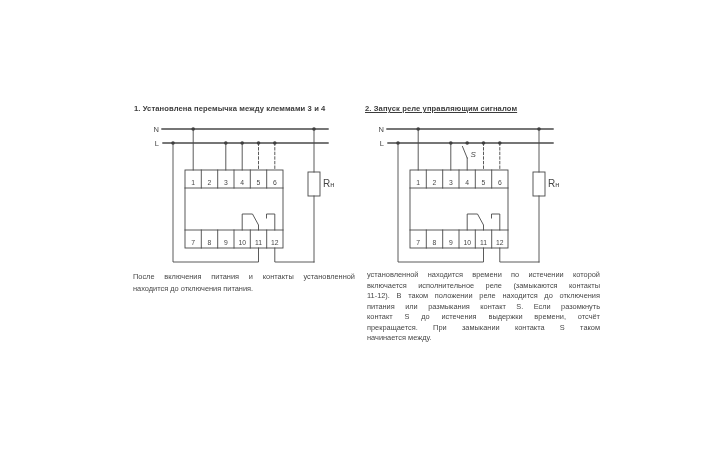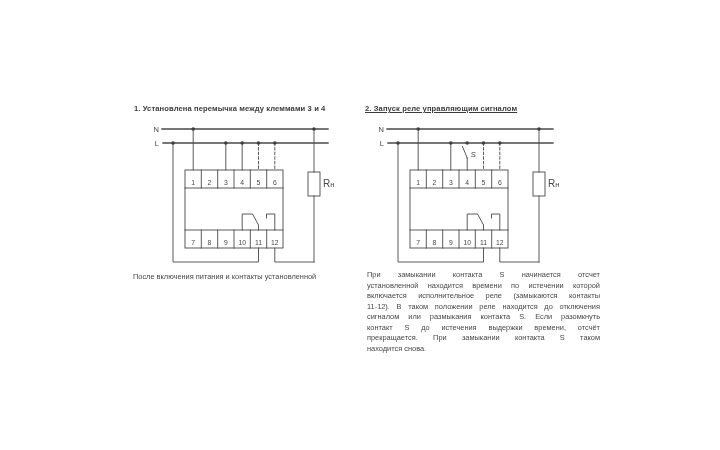--- a/index.html
+++ b/index.html
@@ -116,20 +116,21 @@
       <text x="94.8" y="126.5">9</text>
       <text x="111.2" y="126.5">10</text>
       <text x="127.5" y="126.5">11</text>
       <text x="143.8" y="126.5">12</text>
     </g>
     <text x="192" y="69"><tspan font-size="10">R</tspan><tspan font-size="7.5">н</tspan></text>
   </svg>
 
   <div class="desc desc-left">
       <div class="line">После включения питания и контакты установленной</div>
+      <div class="line">находится до отключения питания.</div>
     </div>
 
   <div class="section-title" style="left:365px; top:104px;text-decoration:underline;">2. Запуск реле управляющим сигналом</div>
 
   <svg class="diagram" style="left:356px; top:118px;" width="205" height="150" viewBox="0 0 205 150">
     <g stroke="#484848" fill="none" stroke-linecap="square">
 
       <line x1="31" y1="11" x2="197" y2="11" stroke-width="1.4"></line>
       <line x1="32" y1="25" x2="197" y2="25" stroke-width="1.4"></line>
 
@@ -200,23 +201,22 @@
       <text x="78.5" y="126.5">8</text>
       <text x="94.8" y="126.5">9</text>
       <text x="111.2" y="126.5">10</text>
       <text x="127.5" y="126.5">11</text>
       <text x="143.8" y="126.5">12</text>
     </g>
     <text x="192" y="69"><tspan font-size="10">R</tspan><tspan font-size="7.5">н</tspan></text>
   </svg>
 
   <div class="desc desc-right">
-      <div class="line">При замыкании контакта S начинается отсчет</div>
       <div class="line">установленной находится времени по истечении которой</div>
       <div class="line">включается исполнительное реле (замыкаются контакты</div>
       <div class="line">11-12). В таком положении реле находится до отключения</div>
-      <div class="line">сигналом или размыкания контакта S. Если разомкнуть</div>
+      <div class="line">питания или размыкания контакт S. Если разомкнуть</div>
       <div class="line">контакт S до истечения выдержки времени, отсчёт</div>
       <div class="line">прекращается. При замыкании контакта S таком</div>
-      <div class="line">находится снова.</div>
+      <div class="line">начинается между.</div>
     </div>
 
 </div>
 
 </body></html>

